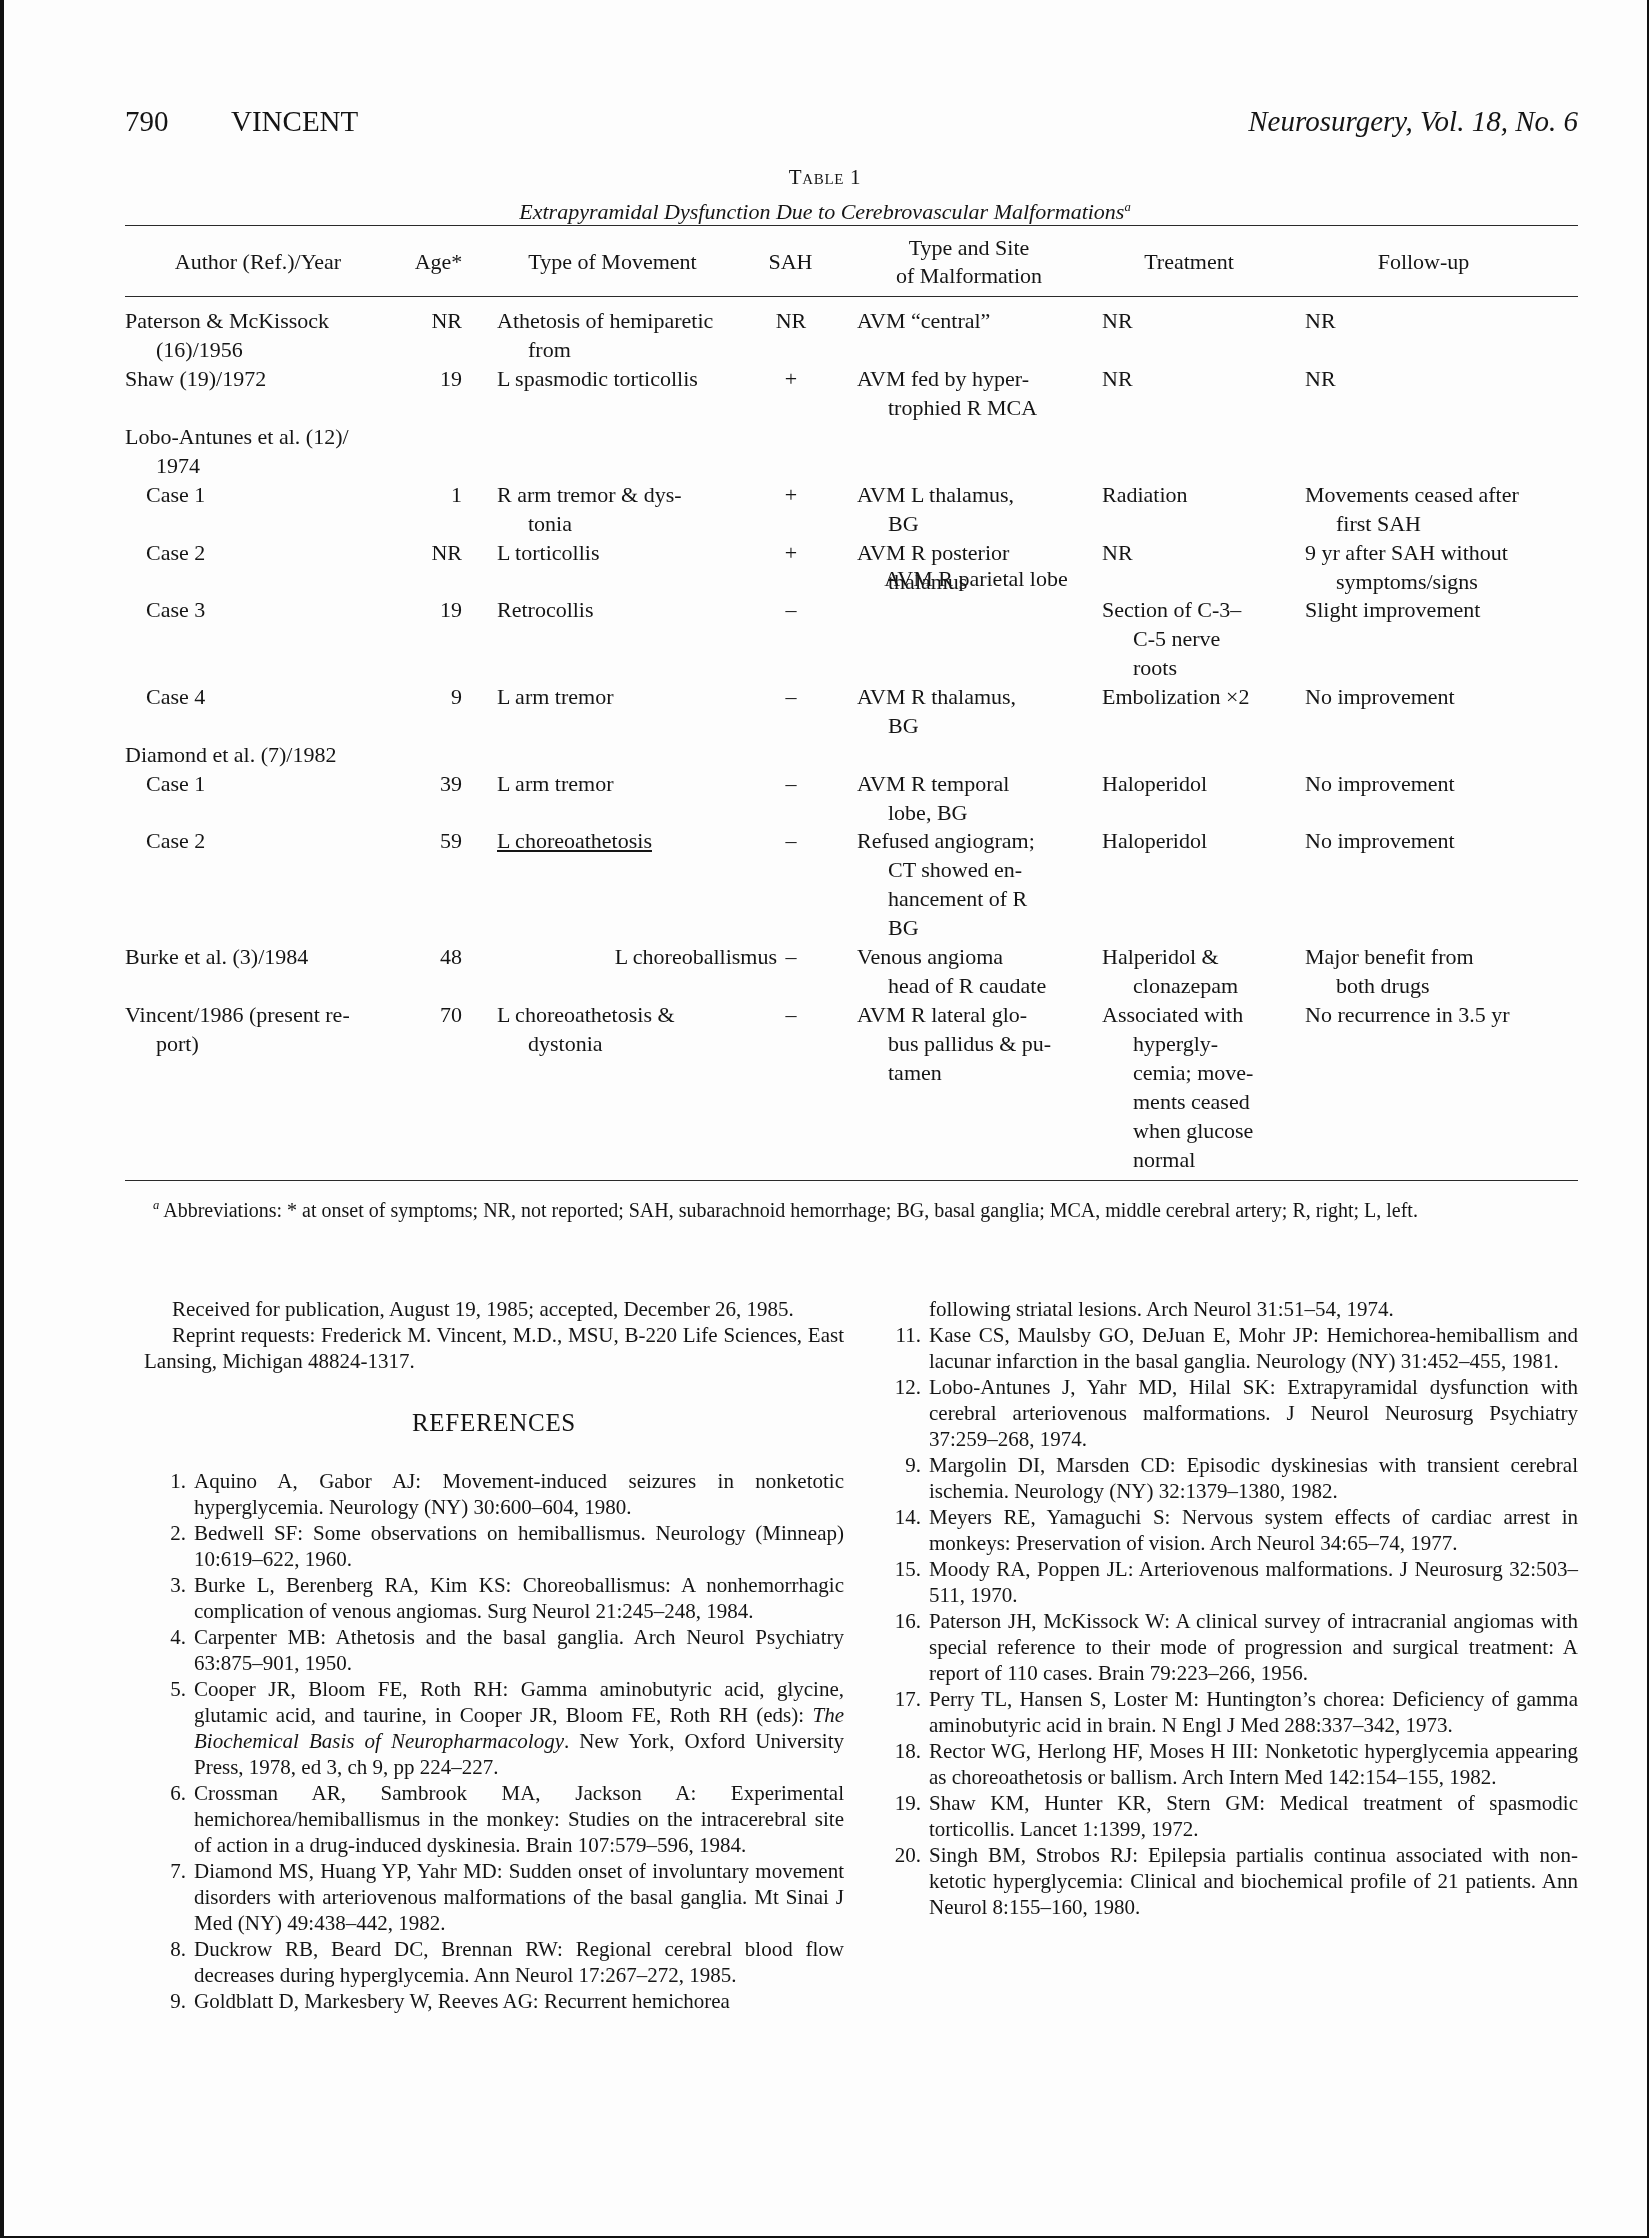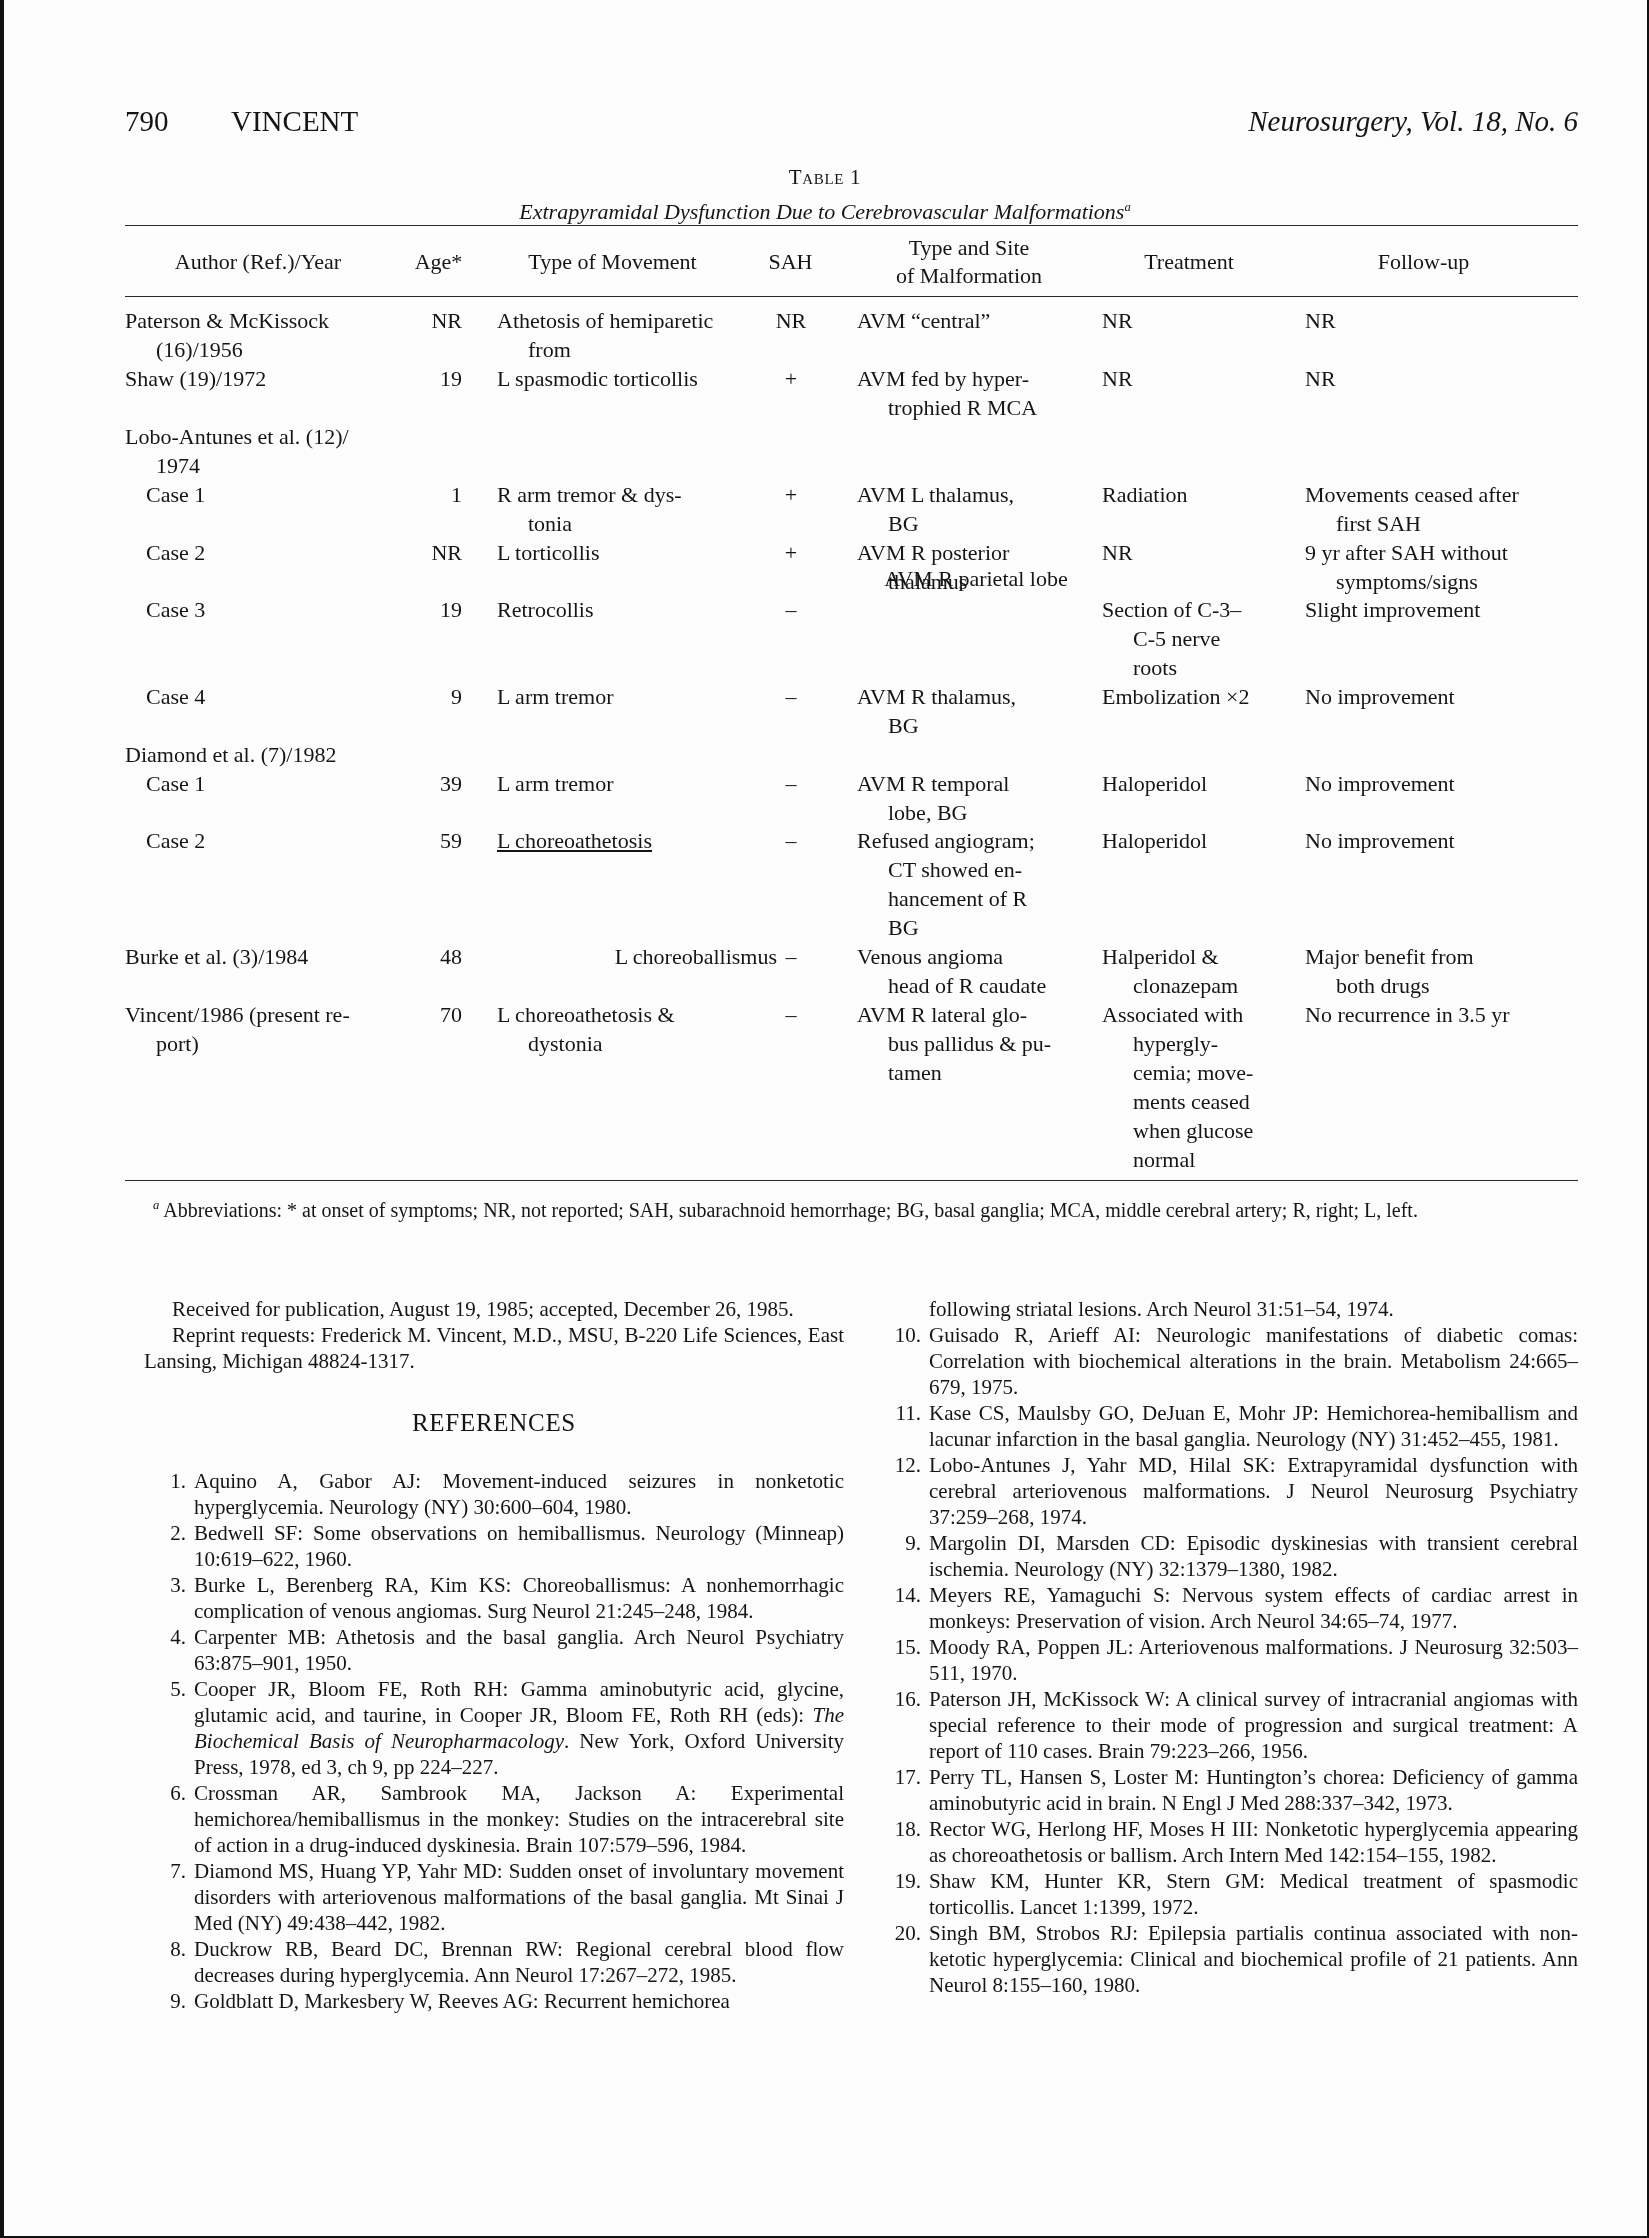--- a/index.html
+++ b/index.html
@@ -357,24 +357,20 @@
       </p>
     </div>
 </div>
 
 <div class="col" style="left:879px; top:1296px; width:699px;">
   <p class="ref" style="margin:0;">
       <span class="txt">following striatal lesions. Arch Neurol 31:51–54, 1974.</span>
     </p>
   <div id="refs-right">
       <p class="ref">
-        <span class="num">10.</span>
-        <span class="txt">Guisado R, Arieff AI: Neurologic manifestations of diabetic comas: Correlation with biochemical alterations in the brain. Metabolism 24:665–679, 1975.</span>
-      </p>
-      <p class="ref">
         <span class="num">11.</span>
         <span class="txt">Kase CS, Maulsby GO, DeJuan E, Mohr JP: Hemichorea-hemiballism and lacunar infarction in the basal ganglia. Neurology (NY) 31:452–455, 1981.</span>
       </p>
       <p class="ref">
         <span class="num">12.</span>
         <span class="txt">Lobo-Antunes J, Yahr MD, Hilal SK: Extrapyramidal dysfunction with cerebral arteriovenous malformations. J Neurol Neurosurg Psychiatry 37:259–268, 1974.</span>
       </p>
       <p class="ref">
         <span class="num">9.</span>
         <span class="txt">Margolin DI, Marsden CD: Episodic dyskinesias with transient cerebral ischemia. Neurology (NY) 32:1379–1380, 1982.</span>

